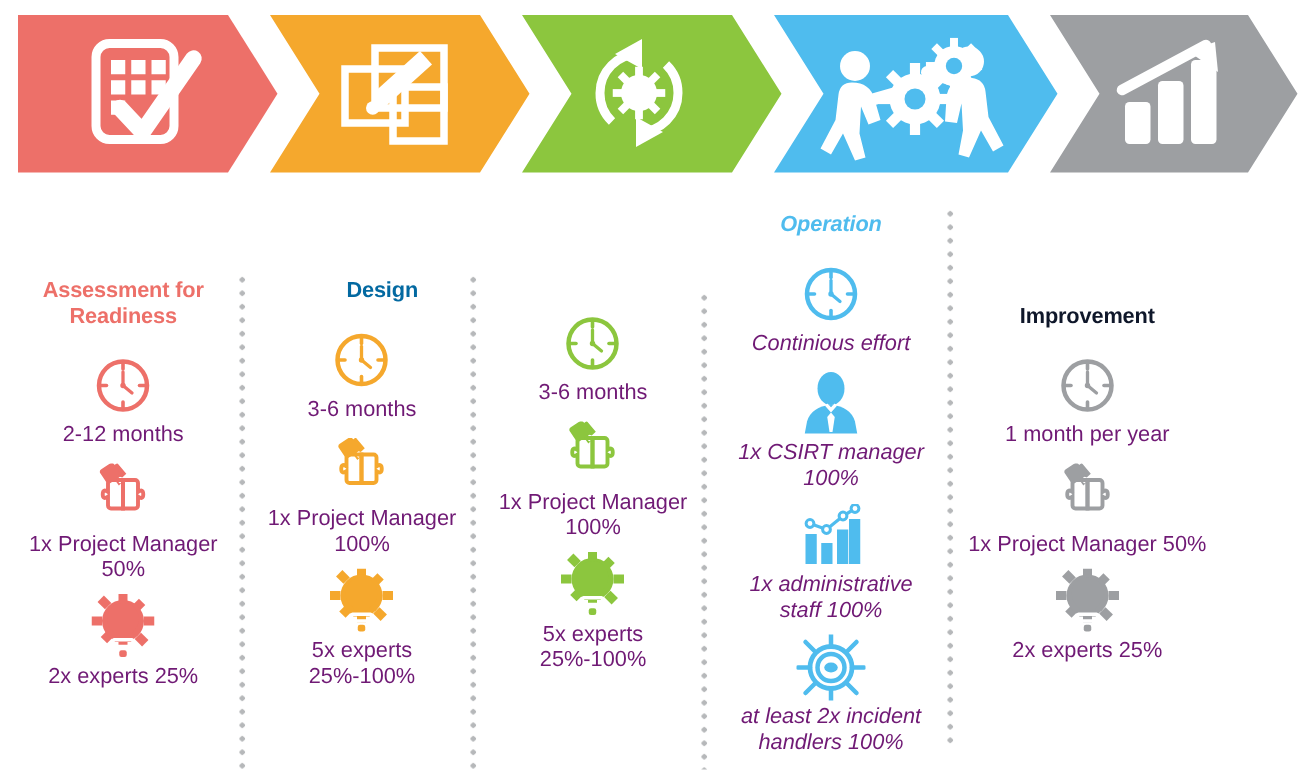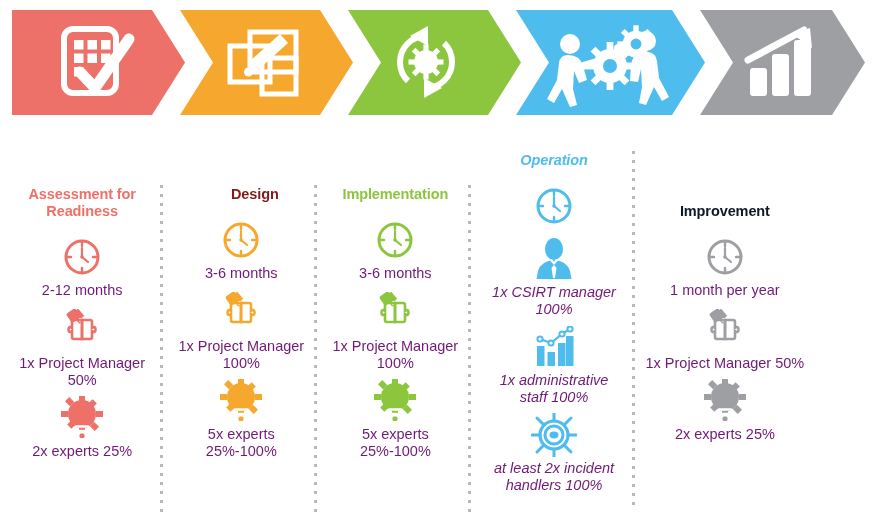--- a/index.html
+++ b/index.html
@@ -273,21 +273,21 @@
           <line x1="16.5" y1="35" x2="25.5" y2="35"></line>
         </g>
         <rect x="18.5" y="37.5" width="5" height="4.5" rx="1.5" fill="#ED7069"></rect>
           </svg>
         </span>
         <div class="caption">2x experts 25%</div>
       </div>
       <div class="divider"></div>
     </div>
     <div class="column col-1">
-      <div class="col-head" style="color: #7f1d1d; white-space: pre-line; margin-left: 27px;">Design</div>
+      <div class="col-head" style="color: #0369a1; white-space: pre-line; margin-left: 27px;">Design</div>
       <div class="item">
         <span class="icon-wrap">
           <svg width="40" height="40" viewBox="0 0 40 40" xmlns="http://www.w3.org/2000/svg">
         <circle cx="20" cy="20" r="16" fill="none" stroke="#F5A82D" stroke-width="3"></circle>
         <g stroke="#F5A82D" stroke-width="2.4" stroke-linecap="round">
           <line x1="20" y1="5" x2="20" y2="9"></line>
               <line x1="20" y1="31" x2="20" y2="35"></line>
           <line x1="5" y1="20" x2="9" y2="20"></line>
               <line x1="31" y1="20" x2="35" y2="20"></line>
         </g>
@@ -335,21 +335,20 @@
         </g>
         <rect x="18.5" y="37.5" width="5" height="4.5" rx="1.5" fill="#F5A82D"></rect>
           </svg>
         </span>
         <div class="caption">5x experts
 25%-100%</div>
       </div>
       <div class="divider"></div>
     </div>
     <div class="column col-2">
-      <div class="col-head" style="color: rgb(140, 198, 62); white-space: pre-line;">Implementation</div>
       <div class="item">
         <span class="icon-wrap">
           <svg width="40" height="40" viewBox="0 0 40 40" xmlns="http://www.w3.org/2000/svg">
         <circle cx="20" cy="20" r="16" fill="none" stroke="#8CC63E" stroke-width="3"></circle>
         <g stroke="#8CC63E" stroke-width="2.4" stroke-linecap="round">
           <line x1="20" y1="5" x2="20" y2="9"></line>
               <line x1="20" y1="31" x2="20" y2="35"></line>
           <line x1="5" y1="20" x2="9" y2="20"></line>
               <line x1="31" y1="20" x2="35" y2="20"></line>
         </g>
@@ -415,20 +414,21 @@
           <line x1="5" y1="20" x2="9" y2="20"></line>
               <line x1="31" y1="20" x2="35" y2="20"></line>
         </g>
         <g stroke="#4FBCEE" stroke-width="2.2" stroke-linecap="round">
           <line x1="20" y1="20" x2="20" y2="11"></line>
               <line x1="20" y1="20" x2="26" y2="25"></line>
         </g>
         <circle cx="20" cy="20" r="1.8" fill="#4FBCEE"></circle>
           </svg>
         </span>
+        <div class="caption">Continious effort</div>
       </div>
       <div class="item">
         <span class="icon-wrap">
           <svg width="44" height="44" viewBox="0 0 44 44" xmlns="http://www.w3.org/2000/svg">
         <ellipse cx="22" cy="12" rx="9" ry="11" fill="#4FBCEE"></ellipse>
         <path d="M22 23 q13 1 16 11 l1.5 8 h-35 l1.5 -8 q3 -10 16 -11 Z" fill="#4FBCEE"></path>
         <path d="M18 23.5 L22 28 L26 23.5 L24.5 22 L22 24.5 L19.5 22 Z" fill="#ffffff"></path>
         <path d="M22 28 L24.5 31 L23 41 h-2 l-1.5 -10 Z" fill="#ffffff"></path>
           </svg>
         </span>

